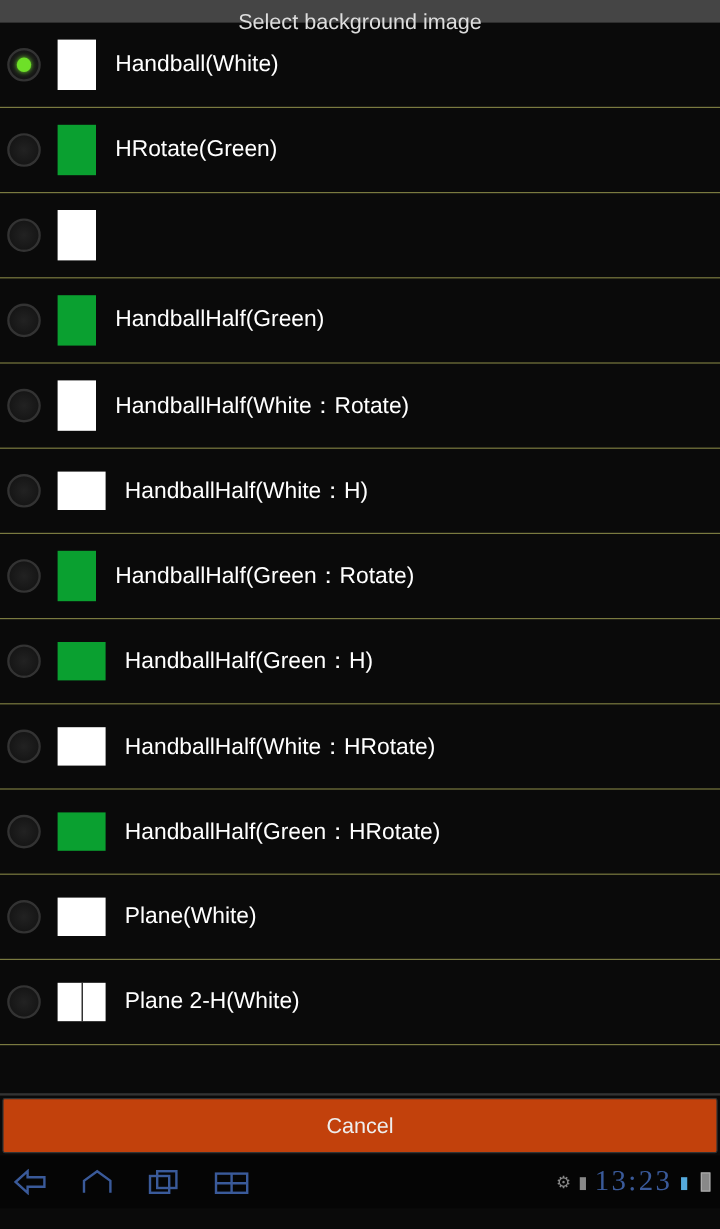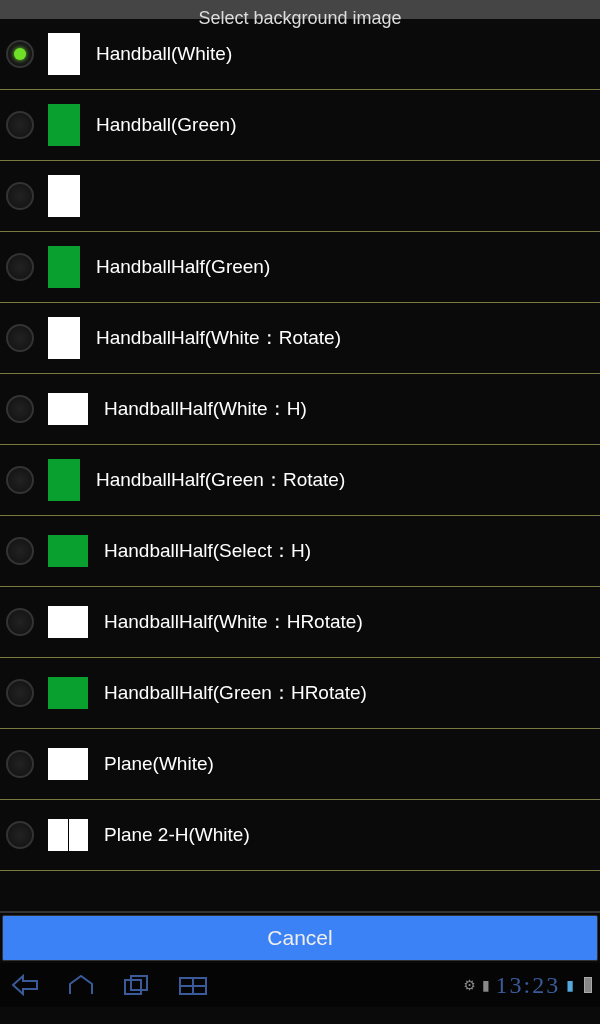--- a/index.html
+++ b/index.html
@@ -72,23 +72,23 @@
     .button-bar {
       height: 52px;
       display: flex;
       background: #0a0a0a;
       border-top: 2px solid #333;
       gap: 4px;
       padding: 2px;
     }
     .btn {
       flex: 1;
-      background: #3b82f6;
+      background: #c2410c;
       color: #eee;
-      font-size: 21px;
+      font-size: 18px;
       display: flex;
       align-items: center;
       justify-content: center;
       border: 1px solid #333;
       border-radius: 2px;
     }
     .navbar {
       height: 44px;
       background: #050505;
       display: flex;
@@ -110,21 +110,21 @@
 
 <div class="list">
     <div class="row">
       <div class="radio selected"></div>
       <div class="thumb"></div>
       <div class="label">Handball(White)</div>
     </div>
     <div class="row">
       <div class="radio"></div>
       <div class="thumb green"></div>
-      <div class="label">Handball(Green)</div>
+      <div class="label">HRotate(Green)</div>
     </div>
     <div class="row">
       <div class="radio"></div>
       <div class="thumb"></div>
     </div>
     <div class="row">
       <div class="radio"></div>
       <div class="thumb green"></div>
       <div class="label">HandballHalf(Green)</div>
     </div>
@@ -139,21 +139,21 @@
       <div class="label">HandballHalf(White：H)</div>
     </div>
     <div class="row">
       <div class="radio"></div>
       <div class="thumb green"></div>
       <div class="label">HandballHalf(Green：Rotate)</div>
     </div>
     <div class="row">
       <div class="radio"></div>
       <div class="thumb green wide"></div>
-      <div class="label">HandballHalf(Select：H)</div>
+      <div class="label">HandballHalf(Green：H)</div>
     </div>
     <div class="row">
       <div class="radio"></div>
       <div class="thumb wide"></div>
       <div class="label">HandballHalf(White：HRotate)</div>
     </div>
     <div class="row">
       <div class="radio"></div>
       <div class="thumb green wide"></div>
       <div class="label">HandballHalf(Green：HRotate)</div>

